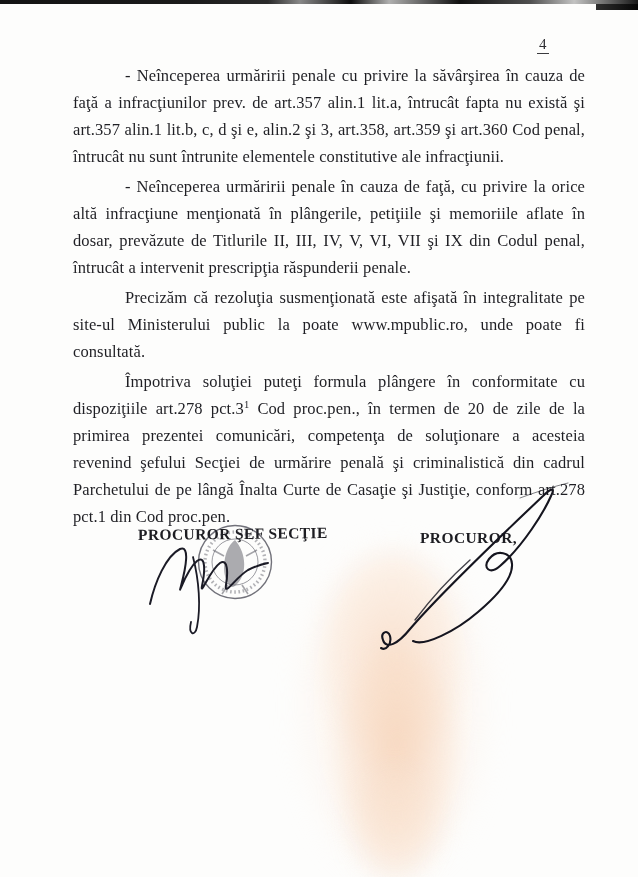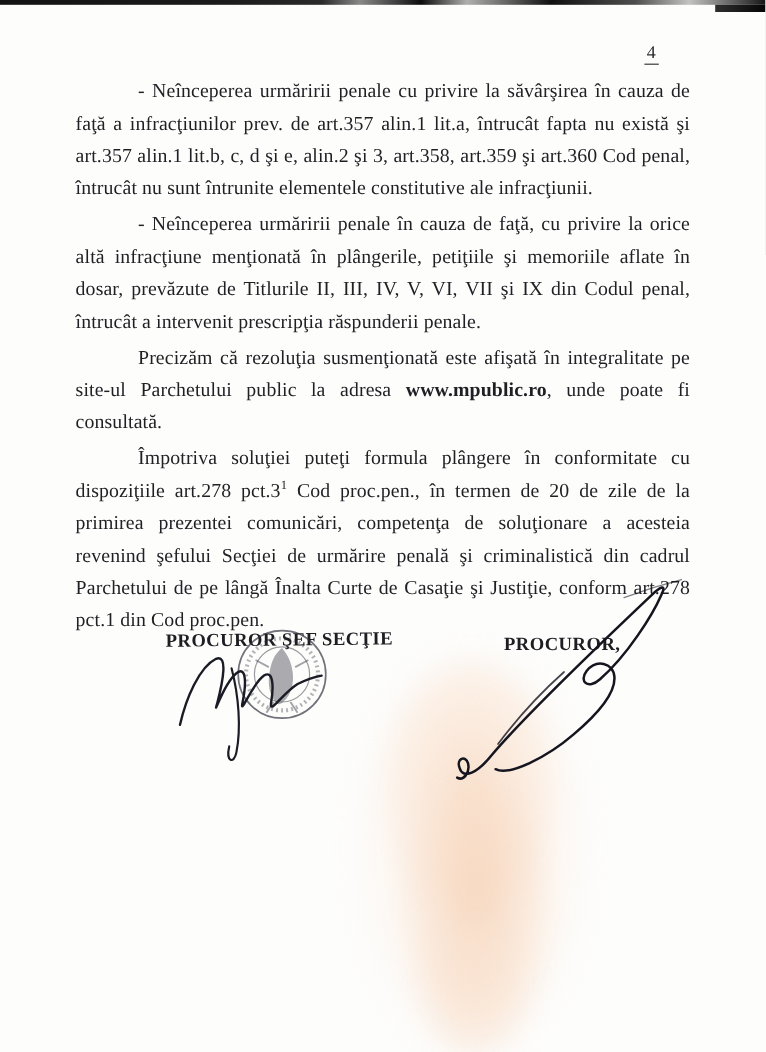--- a/index.html
+++ b/index.html
@@ -24,27 +24,27 @@
   .scan-corner-mark {
     position: absolute; right: 0; top: 4px; width: 42px; height: 6px; z-index: 4;
     background: linear-gradient(to right, rgba(10,10,10,.85), #050505);
   }
   .page-number {
     position: absolute; left: 537px; top: 36px; z-index: 2;
     font-size: 15px; color: #2c2c30;
     border-bottom: 1.5px solid #3a3a3e; padding: 0 2px 0px 2px;
   }
   .content {
-    position: absolute; left: 63px; top: 62px; width: 512px; z-index: 2;
+    position: absolute; left: 73px; top: 62px; width: 512px; z-index: 2;
     font-size: 16.5px; line-height: 27px; text-align: justify;
     letter-spacing: 0.1px;
   }
   .para { margin: 0; text-indent: 52px; }
   .para + .para { margin-top: 3px; }
-  .para b { font-weight: bold; }
+  .para b { font-weight: normal; }
   .para sup { font-size: 10.5px; line-height: 0; vertical-align: super; }
   .sig-label {
     position: absolute; z-index: 2; font-weight: bold; font-size: 15.5px;
     letter-spacing: 0.4px; white-space: nowrap; color: #1d1d22;
   }
   .sig-label.left  { left: 138px; top: 525px; transform: rotate(-0.6deg); }
   .sig-label.right { left: 420px; top: 529px; text-align: right; }
   
   .stain { position: absolute; z-index: 1; border-radius: 50%; pointer-events: none; }
   .stain.halo  { left: 298px; top: 548px; width: 190px; height: 330px;
@@ -72,21 +72,21 @@
   <div class="page-number">4</div>
 
   <div class="stain halo"></div>
   <div class="stain a"></div>
   <div class="stain b"></div>
   <div class="stain tail"></div>
 
   <div class="content">
     <p class="para">- Neînceperea urmăririi penale cu privire la săvârşirea în cauza de faţă a infracţiunilor prev. de art.357 alin.1 lit.a, întrucât fapta nu există şi art.357 alin.1 lit.b, c, d şi e, alin.2 şi 3, art.358, art.359 şi art.360 Cod penal, întrucât nu sunt întrunite elementele constitutive ale infracţiunii.</p>
     <p class="para">- Neînceperea urmăririi penale în cauza de faţă, cu privire la orice altă infracţiune menţionată în plângerile, petiţiile şi memoriile aflate în dosar, prevăzute de Titlurile II, III, IV, V, VI, VII şi IX din Codul penal, întrucât a intervenit prescripţia răspunderii penale.</p>
-    <p class="para"><span>Precizăm că rezoluţia susmenţionată este afişată în integralitate pe site-ul Parchetului public la adresa </span><b>www.mpublic.ro</b><span>, unde poate fi consultată.</span></p>
+    <p class="para"><span>Precizăm că rezoluţia susmenţionată este afişată în integralitate pe site-ul Ministerului public la poate </span><b>www.mpublic.ro</b><span>, unde poate fi consultată.</span></p>
     <p class="para"><span>Împotriva soluţiei puteţi formula plângere în conformitate cu dispoziţiile art.278 pct.3</span><sup>1</sup><span> Cod proc.pen., în termen de 20 de zile de la primirea prezentei comunicări, competenţa de soluţionare a acesteia revenind şefului Secţiei de urmărire penală şi criminalistică din cadrul Parchetului de pe lângă Înalta Curte de Casaţie şi Justiţie, conform art.278 pct.1 din Cod proc.pen.</span></p>
   </div>
 
   <div class="sig-label left">PROCUROR ŞEF SECŢIE</div>
   <div class="sig-label right">PROCUROR,</div>
 
   <svg class="overlay-svg" width="638" height="877" viewBox="0 0 638 877">
 
     <g stroke="#2b2b38" fill="none" opacity="0.78">
       <circle cx="235" cy="562" r="36.5" stroke-width="1.4" opacity="0.85"></circle>

